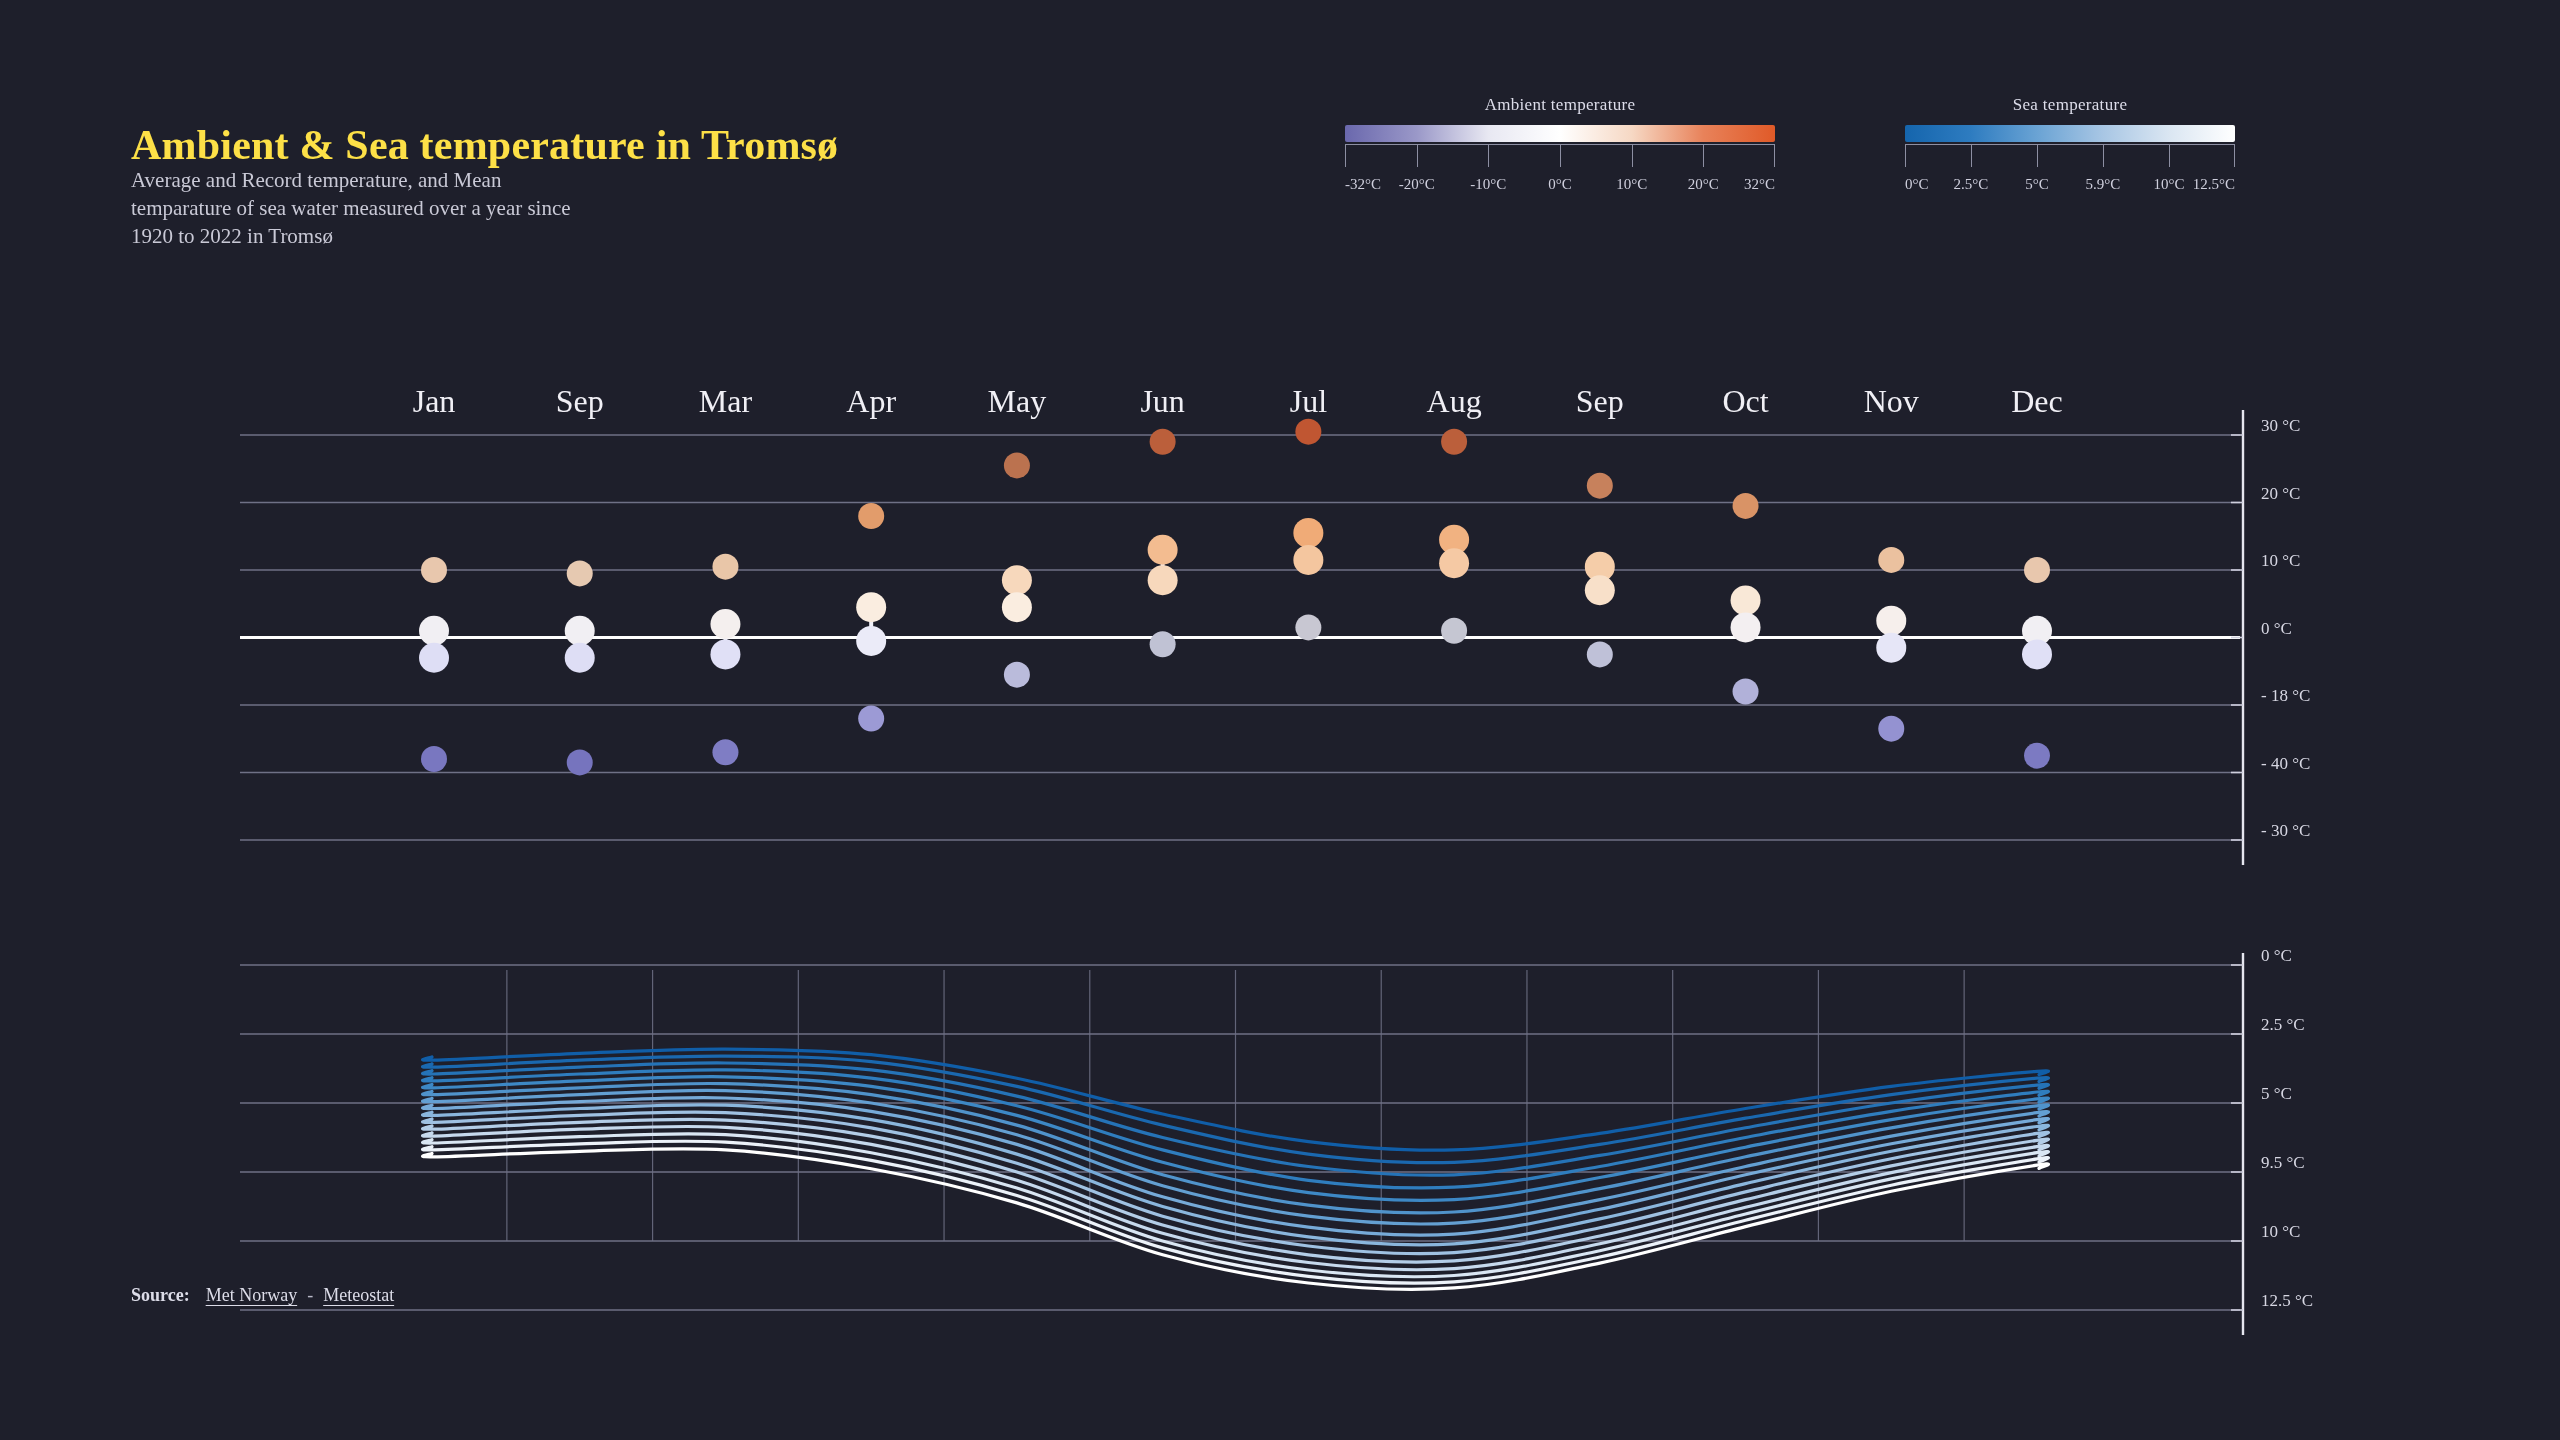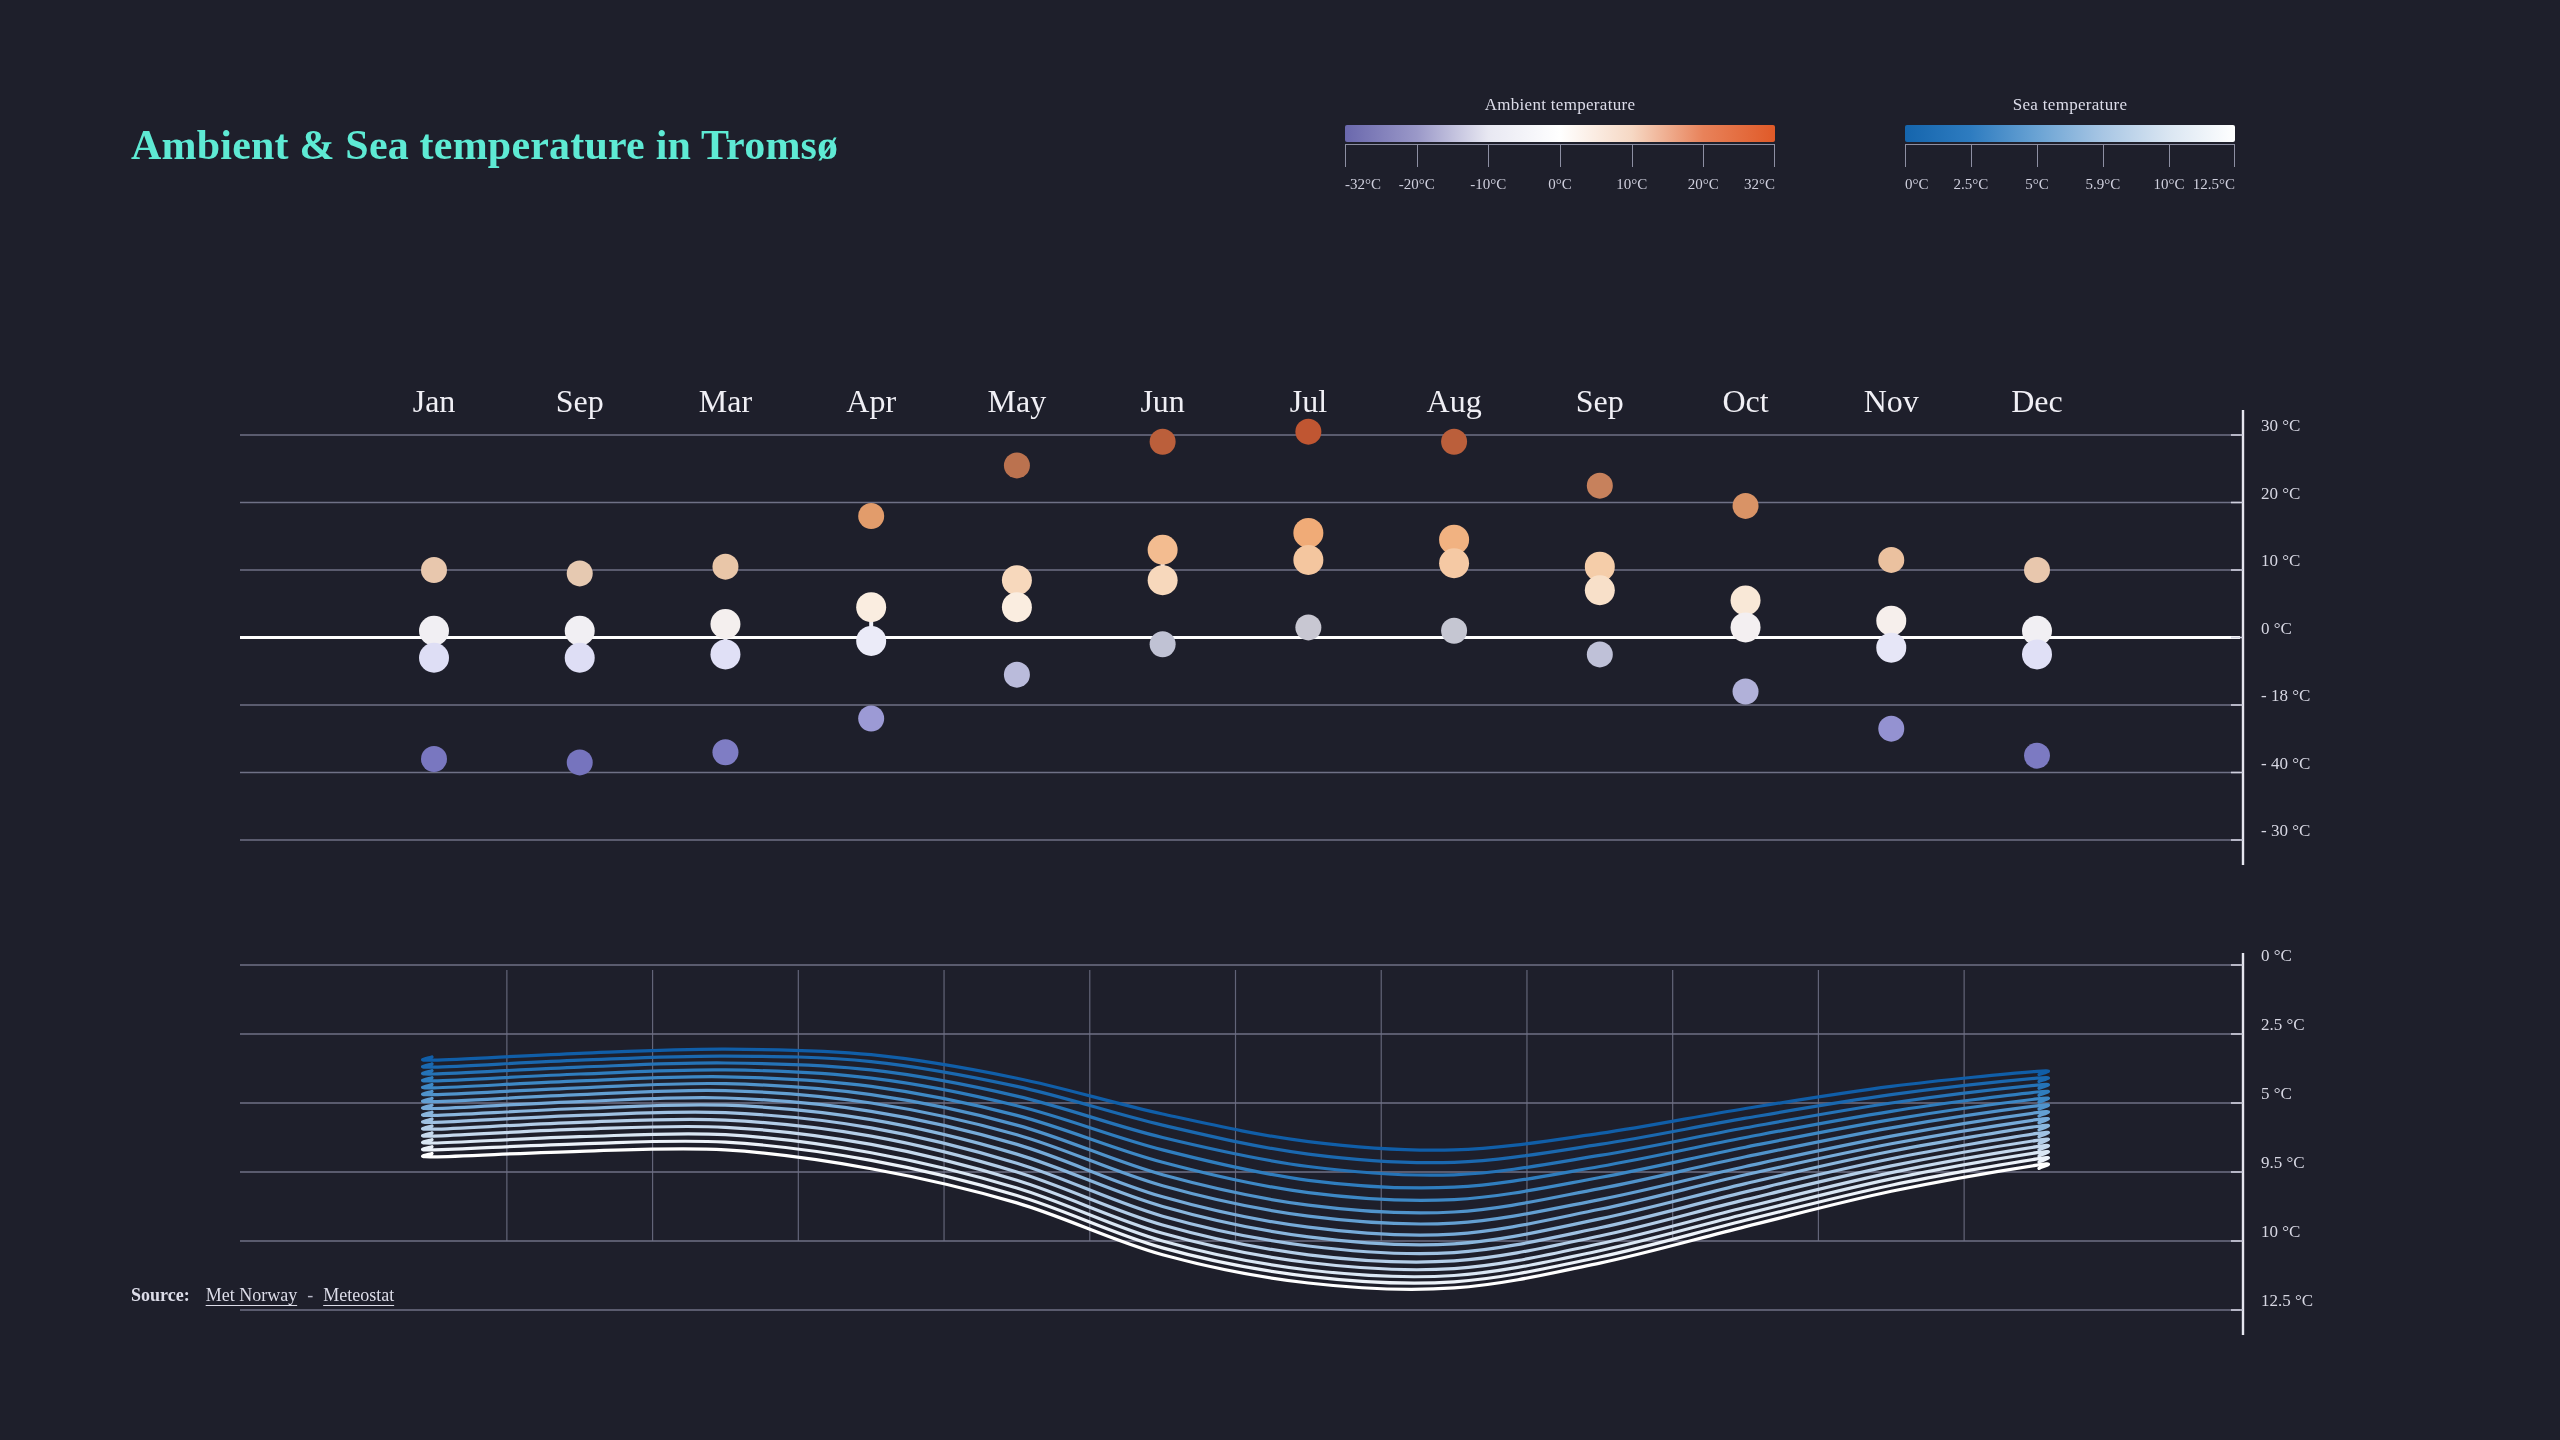--- a/index.html
+++ b/index.html
@@ -10,21 +10,21 @@
     color:#e9e9f0;
     overflow:hidden;
     position:relative;
   }
   .root{position:absolute;inset:0;}
 
   
   #title{
     position:absolute;left:131px;top:93px;
     font-size:42px;font-weight:700;letter-spacing:.2px;
-    color:#5eead4;white-space:nowrap;
+    color:#fde047;white-space:nowrap;
   }
   #subtitle{
     position:absolute;left:131px;top:166px;
     font-size:21px;line-height:28px;color:#c9c9d6;font-weight:400;
   }
   #subtitle div{white-space:nowrap;}
 
   
   .legend{position:absolute;}
   .legend .lg-title{
@@ -76,20 +76,25 @@
   }
   #source .sep{margin:0 6px;color:#b9b9c8;}
 </style>
 </head>
 <body>
 
 <div class="root">
 
   <h1 id="title">Ambient &amp; Sea temperature in Tromsø</h1>
 
+  <div id="subtitle">
+    <div>Average and Record temperature, and Mean</div>
+    <div>temparature of sea water measured over a year since</div>
+    <div>1920 to 2022 in Tromsø</div>
+  </div>
 
   <div class="legend" id="legend-ambient">
     <div class="lg-title">Ambient temperature</div>
     <div class="bar" id="lg-amb-bar" style="background: linear-gradient(to right, rgb(106, 104, 173), rgb(154, 152, 200), rgb(232, 232, 242), rgb(255, 255, 255), rgb(246, 216, 196), rgb(232, 130, 90), rgb(224, 90, 40));"></div>
     <div class="ticks" id="lg-amb-ticks">
       <div class="axisline"></div>
     <div class="tk" style="left: 0px;"></div>
         <div class="tk" style="left: 71.6667px;"></div>
         <div class="tk" style="left: 143.333px;"></div>
         <div class="tk" style="left: 215px;"></div>

